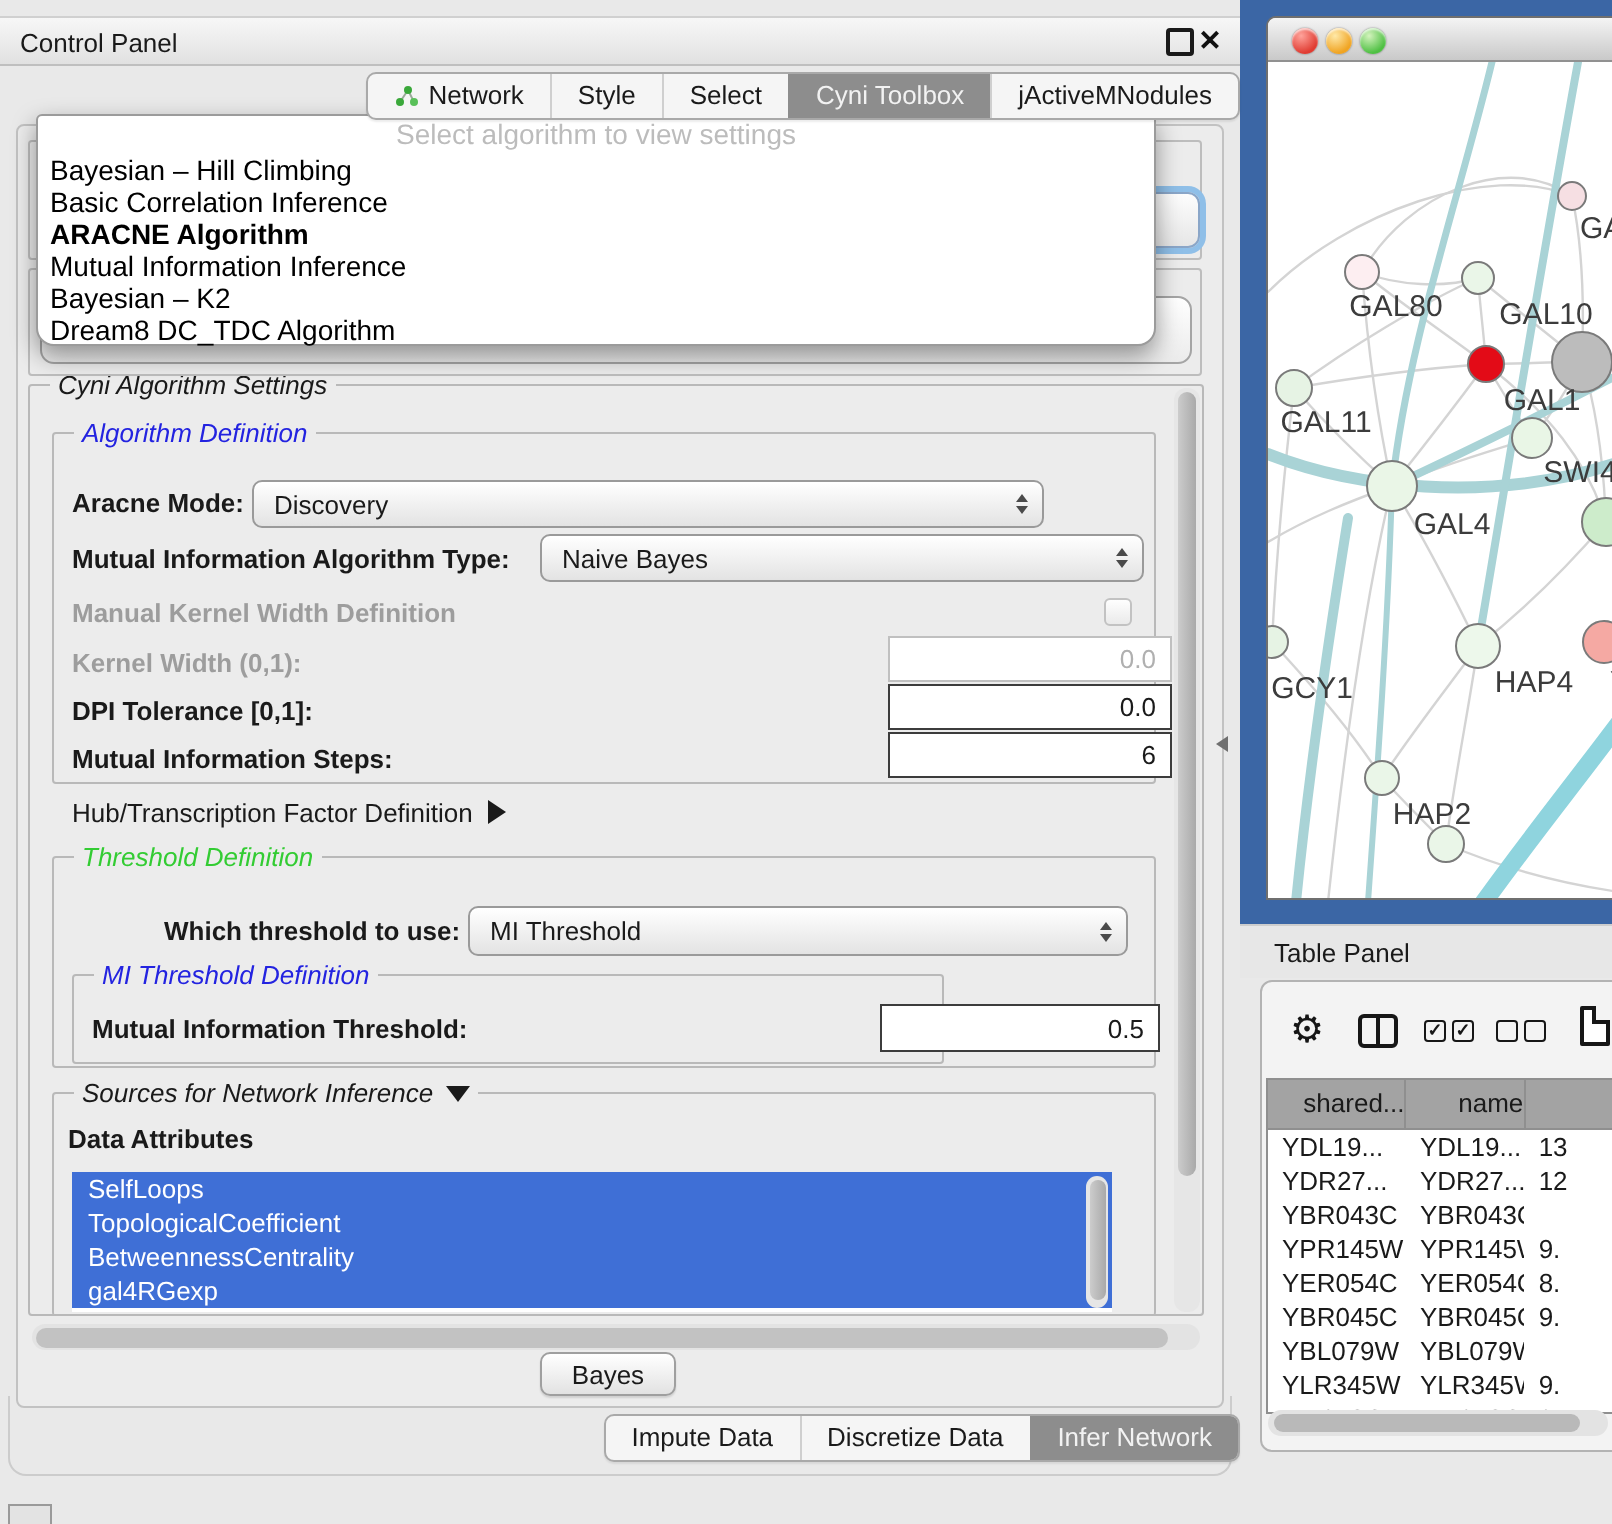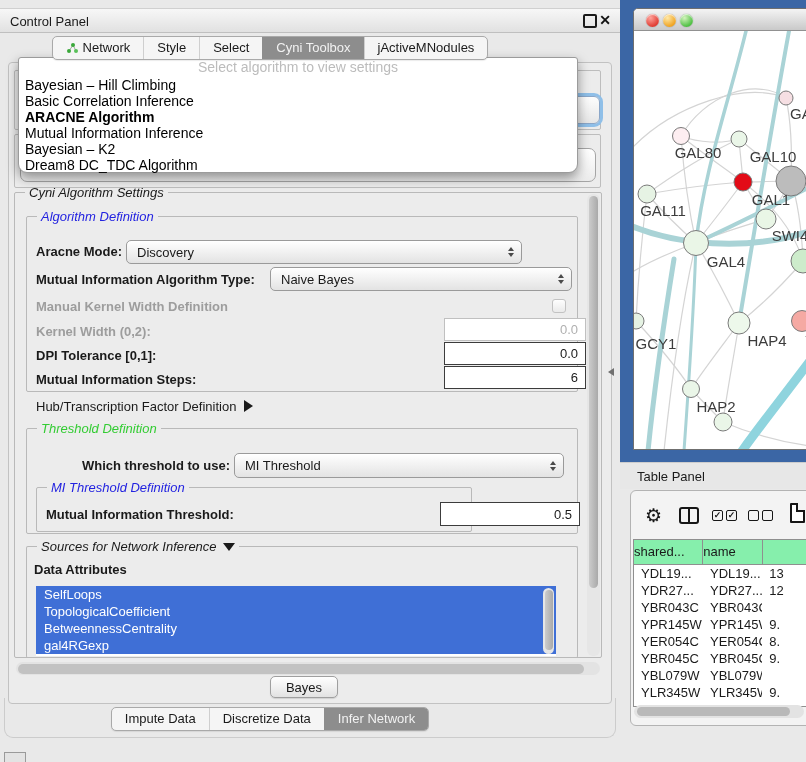--- a/index.html
+++ b/index.html
@@ -7,21 +7,21 @@
           font-family:"Liberation Sans",sans-serif;color:#1a1a1a;}
   .abs{position:absolute;}
 
   
   .cp-titlebar{left:0;top:8px;width:620px;height:25px;background:linear-gradient(#f7f7f7,#e1e1e1);
                border-top:1px solid #d0d0d0;border-bottom:1px solid #bfbfbf;
                font-size:13px;line-height:25px;padding-left:10px;box-sizing:border-box;}
   .float-btn{left:583px;top:14px;width:10px;height:10px;border:2px solid #1a1a1a;border-radius:2px;background:transparent;}
   .close-btn{left:597px;top:9px;width:16px;height:22px;font-size:14px;font-weight:bold;line-height:22px;text-align:center;color:#111;}
 
-  .tabs-row{left:16px;top:36px;width:508px;display:flex;justify-content:center;z-index:11;}
+  .tabs-row{left:0;top:36px;width:620px;display:flex;justify-content:flex-end;z-index:11;}
   .tabstrip{display:inline-flex;border:1px solid #a9a9a9;border-radius:5px;background:#f5f5f5;height:22px;overflow:hidden;
             box-shadow:0 1px 1px rgba(0,0,0,0.08);}
   .tab{padding:0 13px;font-size:13px;line-height:22px;color:#1a1a1a;border-left:1px solid #cfcfcf;white-space:nowrap;
        display:flex;align-items:center;gap:4px;}
   .tab:first-child{border-left:none;}
   .tab.sel{background:#8d8d8d;color:#f2f2f2;border-left-color:#8d8d8d;}
   .net-glyph{display:inline-block;line-height:0;}
 
   .cp-body{left:8px;top:62px;width:604px;height:642px;background:#ececec;border:1px solid #c2c2c2;border-radius:4px;box-sizing:border-box;}
   .cp-bottom-shell{left:4px;top:698px;width:612px;height:40px;border:1px solid #cccccc;border-top:none;
@@ -100,21 +100,21 @@
   .colview{left:679px;top:507px;width:20px;height:17px;border:2px solid #161616;border-radius:3px;box-sizing:border-box;}
   .colview::after{content:"";position:absolute;left:7px;top:0;width:2px;height:13px;background:#161616;}
   .ckbox{display:inline-block;width:11px;height:11px;border:1.5px solid #161616;border-radius:2px;box-sizing:border-box;
          font-size:9px;line-height:8px;text-align:center;font-weight:bold;color:#161616;}
   .ckrow{display:flex;gap:3px;}
   .fileicon{left:790px;top:503px;width:15px;height:20px;border:2px solid #161616;border-radius:1px;box-sizing:border-box;background:#fff;}
   .fileicon::after{content:"";position:absolute;right:-2px;top:-2px;width:7px;height:7px;background:#f3f3f3;border-left:2px solid #161616;border-bottom:2px solid #161616;}
 
   .tbl{left:633px;top:539px;width:180px;border:1px solid #8f8f8f;background:#ffffff;box-sizing:border-box;}
   .thead{display:flex;height:24px;background:#c2e2f0;}
-  .th{font-size:13px;line-height:24px;text-align:left;border-right:1px solid #8f8f8f;box-sizing:border-box;background:#86efac;
+  .th{font-size:13px;line-height:24px;text-align:right;border-right:1px solid #8f8f8f;box-sizing:border-box;background:#a3a3a3;
       overflow:hidden;white-space:nowrap;}
   .th.c0{width:84px;}.th.c1{width:72px;}.th.c2{width:60px;border-right:none;}
   .tbody{height:141px;overflow:hidden;border-top:1px solid #8f8f8f;}
   .trow{display:flex;height:17px;}
   .td{font-size:13px;line-height:17px;padding-left:7px;box-sizing:border-box;overflow:hidden;white-space:nowrap;}
   .td.c0{width:84px;}.td.c1{width:72px;}.td.c2{width:60px;}
 </style>
 </head>
 <body>
 
@@ -184,21 +184,21 @@
   <div class="abs lbl bold" style="left:36px;top:272px;">Mutual Information Algorithm Type:</div>
   <div class="abs combo" style="left:270px;top:267px;width:302px;height:24px;">
     <span>Naive Bayes</span>
     <span class="stepper">
         <span class="arr-up"></span>
         <span class="arr-dn"></span>
       </span>
   </div>
   <div class="abs lbl bold gray" style="left:36px;top:299px;">Manual Kernel Width Definition</div>
   <div class="abs checkbox" style="left:552px;top:299px;"></div>
-  <div class="abs lbl bold gray" style="left:36px;top:324px;">Kernel Width (0,2):</div>
+  <div class="abs lbl bold gray" style="left:36px;top:324px;">Kernel Width (0,1):</div>
   <div class="abs field dis" style="left:424px;top:318px;width:142px;height:23px;">
     <span>0.0</span>
   </div>
   <div class="abs lbl bold" style="left:36px;top:348px;">DPI Tolerance [0,1]:</div>
   <div class="abs field" style="left:424px;top:342px;width:142px;height:23px;">
     <span>0.0</span>
   </div>
   <div class="abs lbl bold" style="left:36px;top:372px;">Mutual Information Steps:</div>
   <div class="abs field" style="left:424px;top:366px;width:142px;height:23px;">
     <span>6</span>

